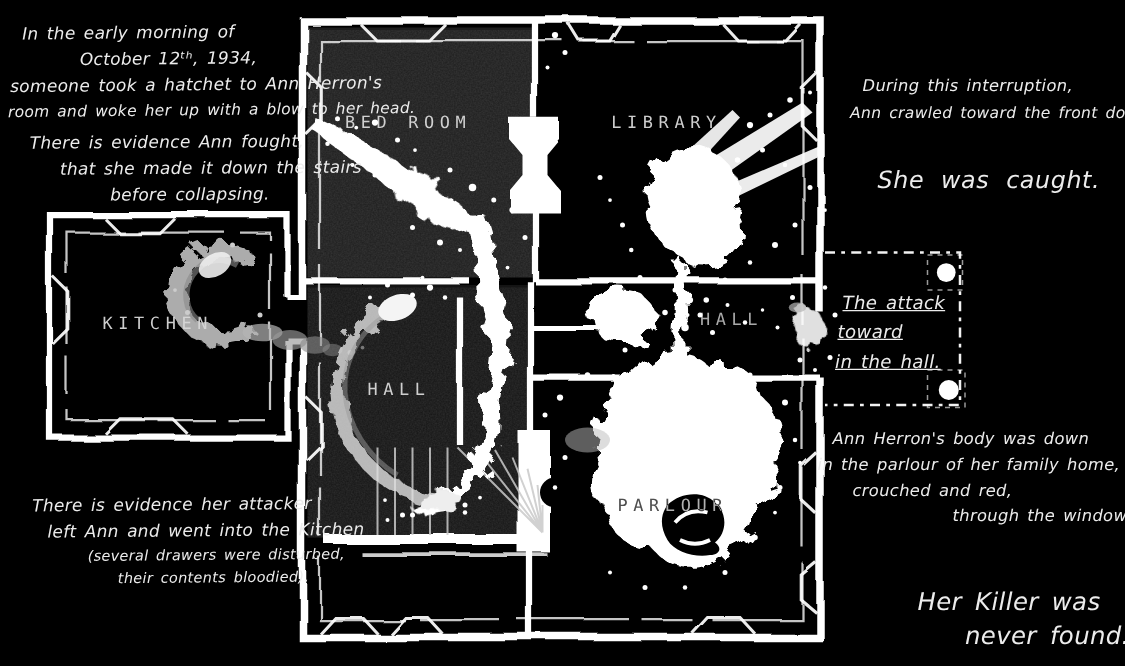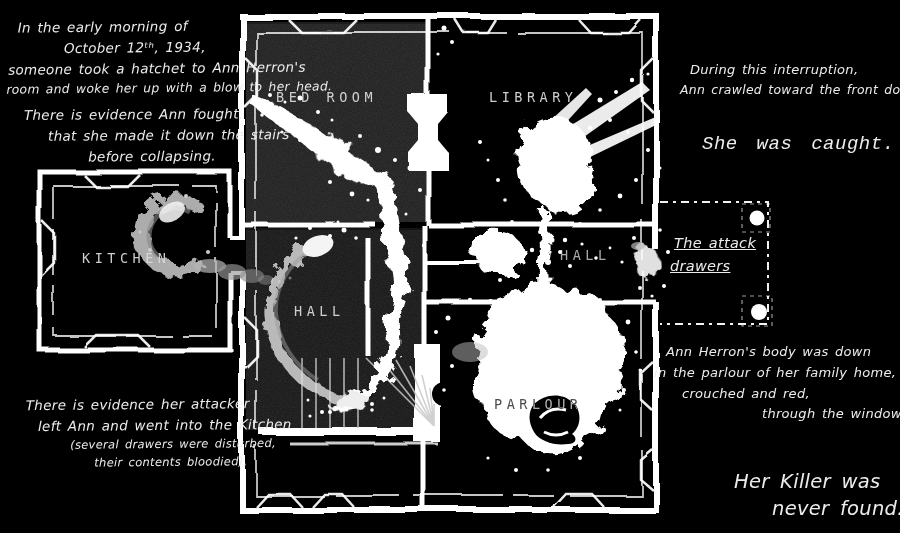--- a/index.html
+++ b/index.html
@@ -19,21 +19,21 @@
   #note-fought div:nth-child(2){margin-left:26px}
   #note-fought div:nth-child(3){margin-left:66px}
   #note-attacker{left:18px;top:394px;font-size:13.5px;transform:rotate(-.5deg);}
   #note-attacker div:nth-child(1){margin-left:8px}
   #note-attacker div:nth-child(2){margin-left:20px}
   #note-attacker div:nth-child(3){margin-left:52px;font-size:11.5px}
   #note-attacker div:nth-child(4){margin-left:76px;font-size:11.5px}
   #note-interruption{left:680px;top:60px;font-size:13px;}
   #note-interruption div:nth-child(1){margin-left:10px}
   #note-interruption div:nth-child(2){margin-left:0;font-size:12.4px}
-  #note-caught{left:702px;top:130px;font-size:19px;letter-spacing:.5px;word-spacing:7px;font-family:Liberation Mono, monospace;}
+  #note-caught{left:702px;top:130px;font-size:19px;letter-spacing:.5px;word-spacing:7px;}
   #note-attack{left:666px;top:232px;font-size:14.5px;line-height:1.62;text-decoration:underline;}
   #note-attack div:nth-child(1){margin-left:8px}
   #note-attack div:nth-child(2){margin-left:4px}
   #note-attack div:nth-child(3){margin-left:2px}
   #note-body{left:646px;top:342px;font-size:13px;line-height:1.6;}
   #note-body div:nth-child(1){margin-left:20px}
   #note-body div:nth-child(2){margin-left:8px}
   #note-body div:nth-child(3){margin-left:36px}
   #note-body div:nth-child(4){margin-left:116px}
   #note-body div:nth-child(5){margin-left:22px}
@@ -302,21 +302,22 @@
   <div>During this interruption,</div>
   <div>Ann crawled toward the front door.</div>
 </div>
 
 <div class="note" id="note-caught">
   <div>She was caught.</div>
 </div>
 
 <div class="note" id="note-attack">
   <div>The attack</div>
-  <div>drawers</div>
+  <div>toward</div>
+  <div>in the hall.</div>
 </div>
 
 <div class="note" id="note-body">
   <div>Ann Herron's body was down</div>
   <div>in the parlour of her family home,</div>
   <div>crouched and red,</div>
   <div>through the window.</div>
 </div>
 
 <div class="note" id="note-killer">

